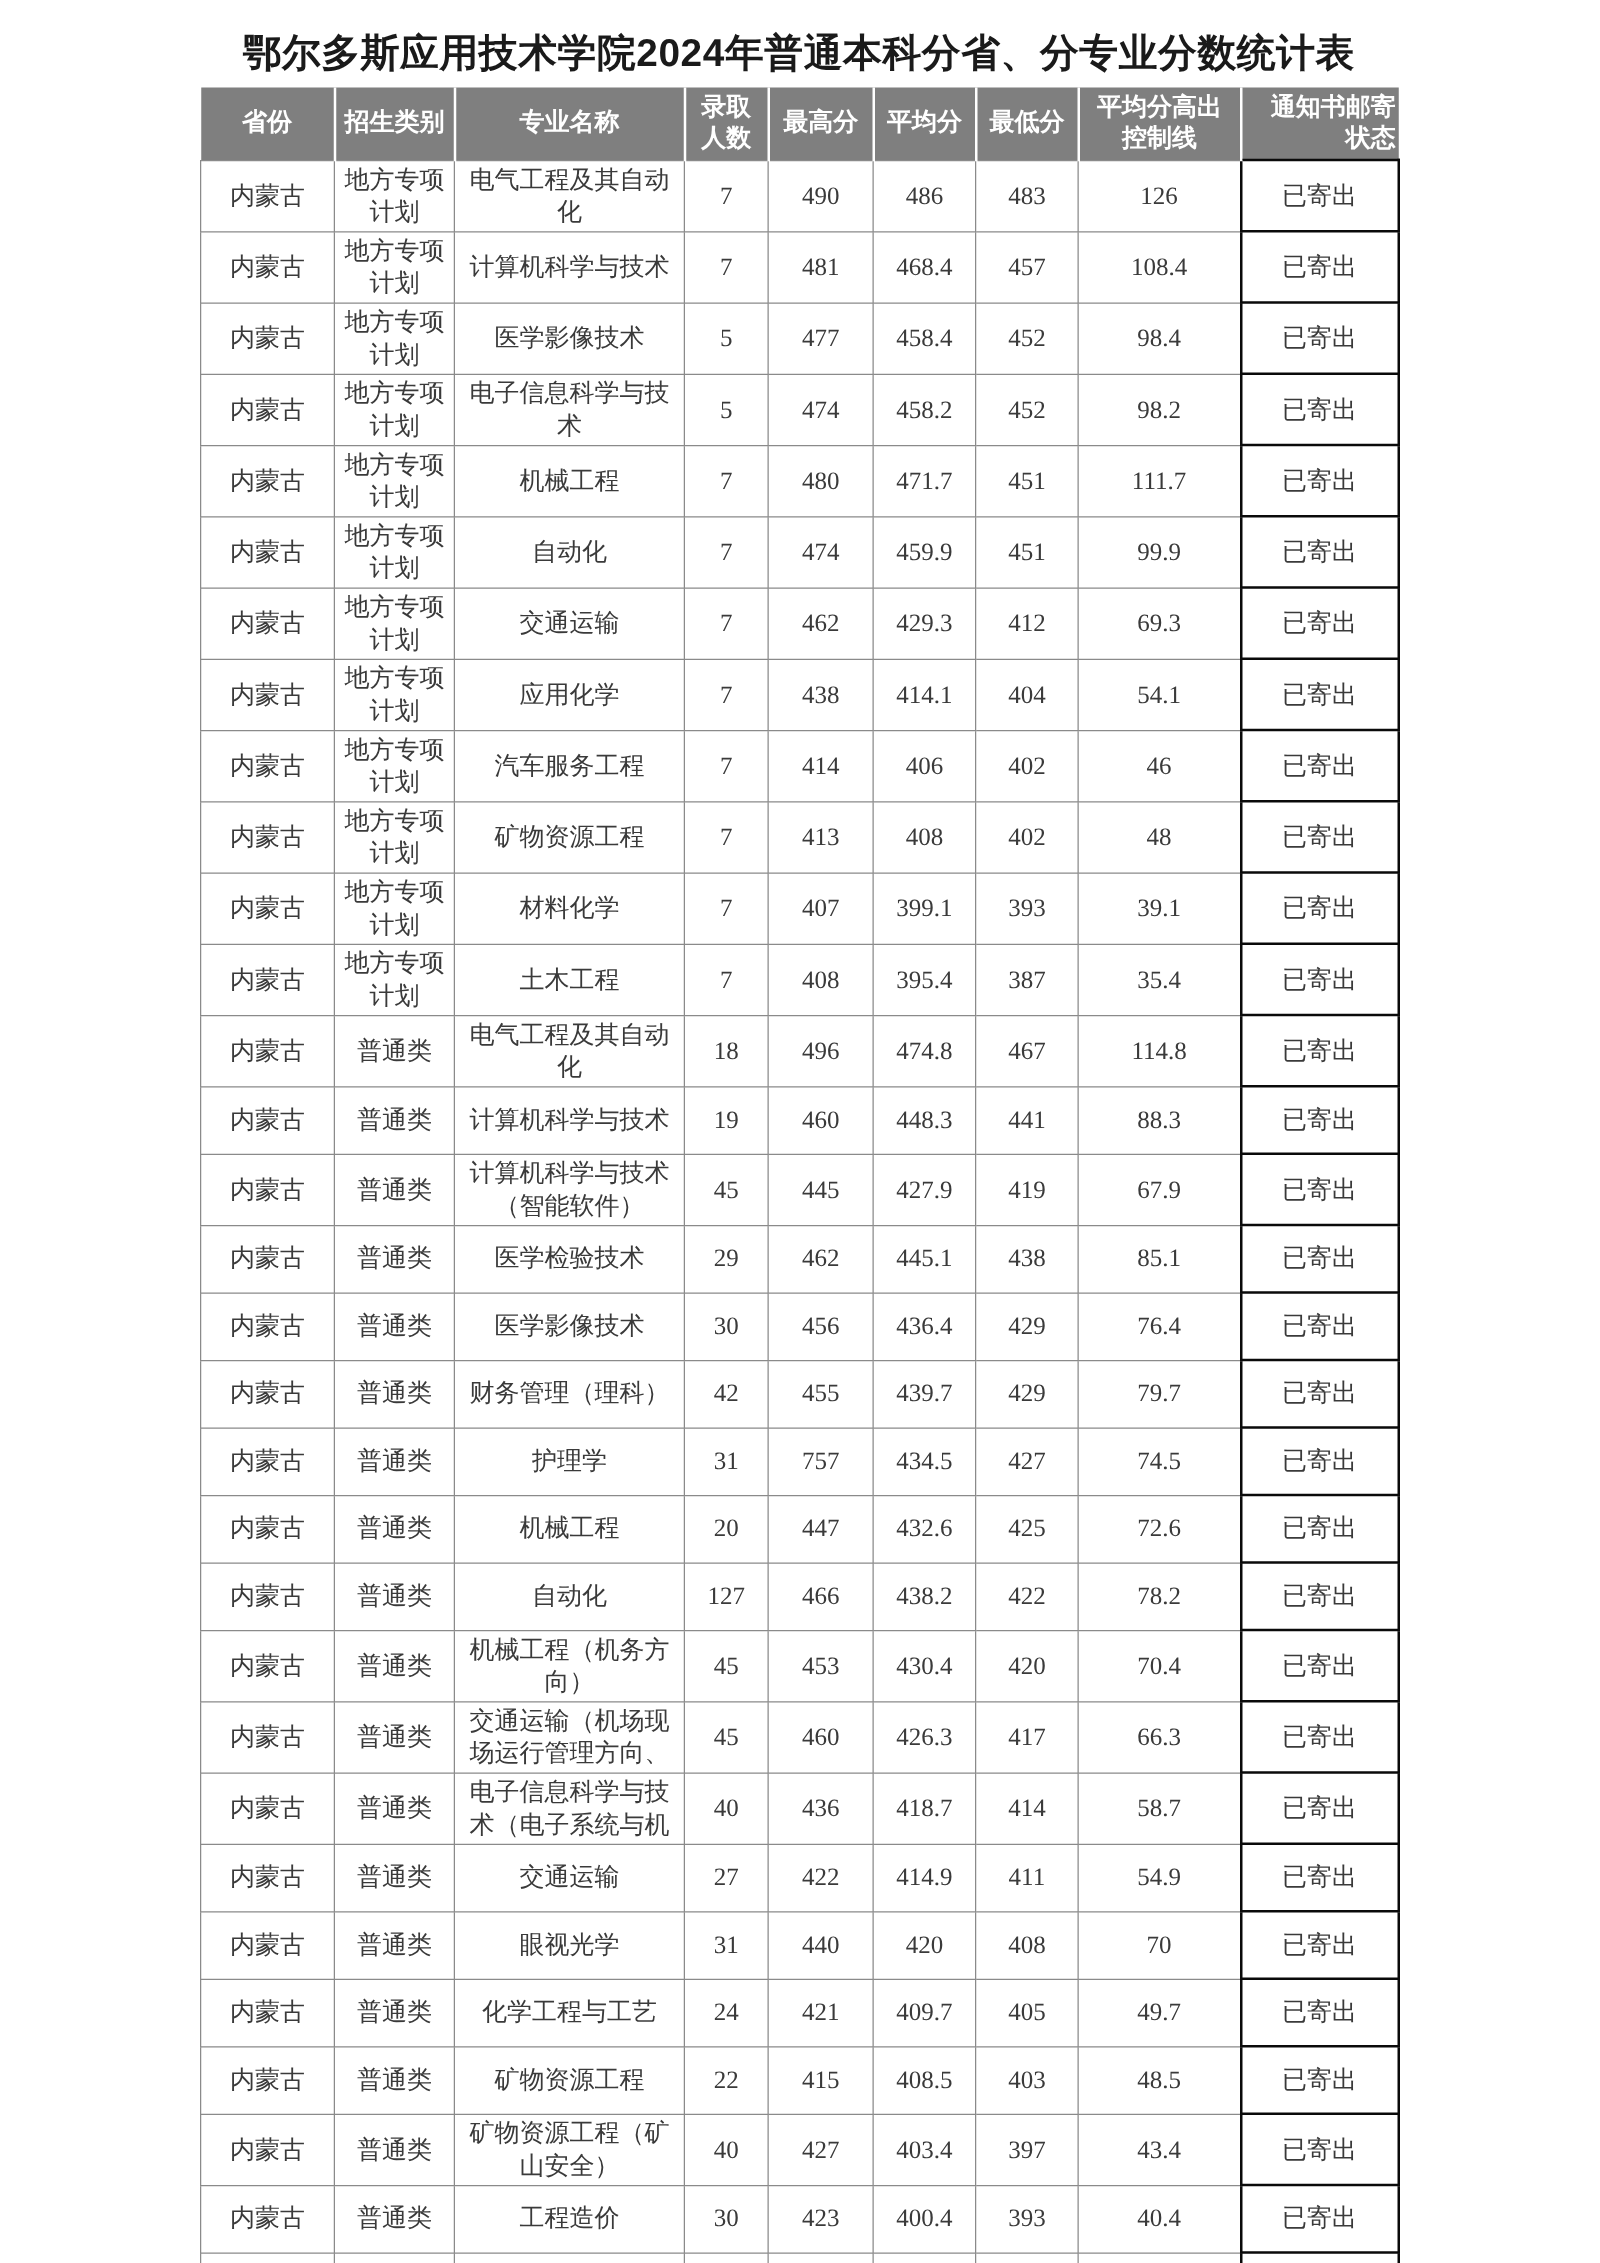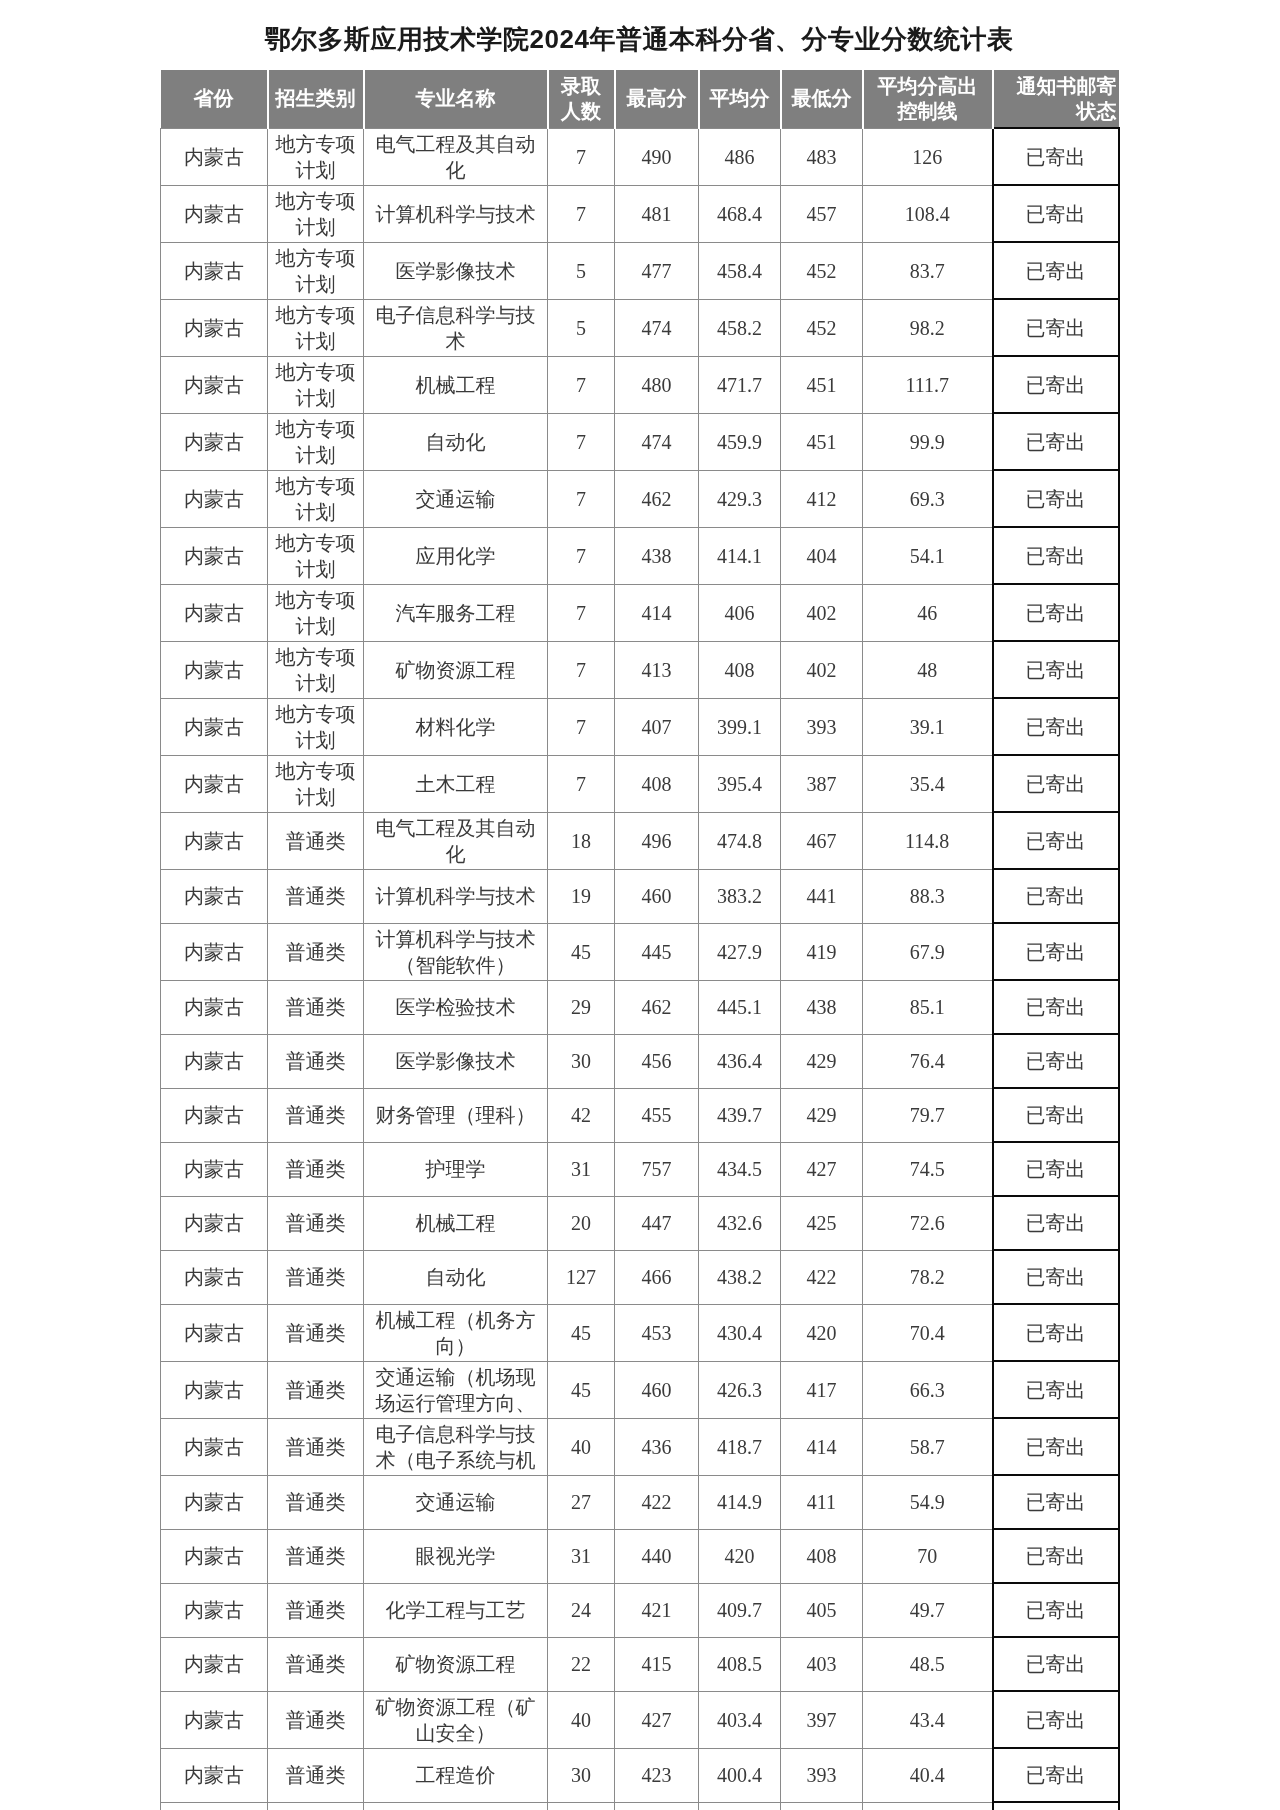--- a/index.html
+++ b/index.html
@@ -15,21 +15,21 @@
     width: 1280px; height: 1810px;
     background: #ffffff;
     font-family: "Liberation Serif", "DejaVu Serif", serif;
   }
   .page-title {
     position: absolute;
     top: 22px; left: 160px; width: 958px;
     text-align: center;
     font-family: "Liberation Sans", "DejaVu Sans", sans-serif;
     font-weight: bold;
-    font-size: 26px;
+    font-size: 31px;
     color: var(--title_text);
     letter-spacing: 0.5px;
   }
   .table-wrap {
     position: absolute;
     top: 70px; left: 160px; width: 958px;
   }
   table.score-table {
     border-collapse: collapse;
     table-layout: fixed;
@@ -126,21 +126,21 @@
           <td class="status-cell">已寄出</td>
         </tr>
         <tr class="data-row">
           <td>内蒙古</td>
           <td>地方专项计划</td>
           <td>医学影像技术</td>
           <td>5</td>
           <td>477</td>
           <td>458.4</td>
           <td>452</td>
-          <td>83.7</td>
+          <td>98.4</td>
           <td class="status-cell">已寄出</td>
         </tr>
         <tr class="data-row">
           <td>内蒙古</td>
           <td>地方专项计划</td>
           <td>电子信息科学与技术</td>
           <td>5</td>
           <td>474</td>
           <td>458.2</td>
           <td>452</td>
@@ -245,21 +245,21 @@
           <td>467</td>
           <td>114.8</td>
           <td class="status-cell">已寄出</td>
         </tr>
         <tr class="data-row">
           <td>内蒙古</td>
           <td>普通类</td>
           <td>计算机科学与技术</td>
           <td>19</td>
           <td>460</td>
-          <td>383.2</td>
+          <td>448.3</td>
           <td>441</td>
           <td>88.3</td>
           <td class="status-cell">已寄出</td>
         </tr>
         <tr class="data-row">
           <td>内蒙古</td>
           <td>普通类</td>
           <td>计算机科学与技术（智能软件）</td>
           <td>45</td>
           <td>445</td>

